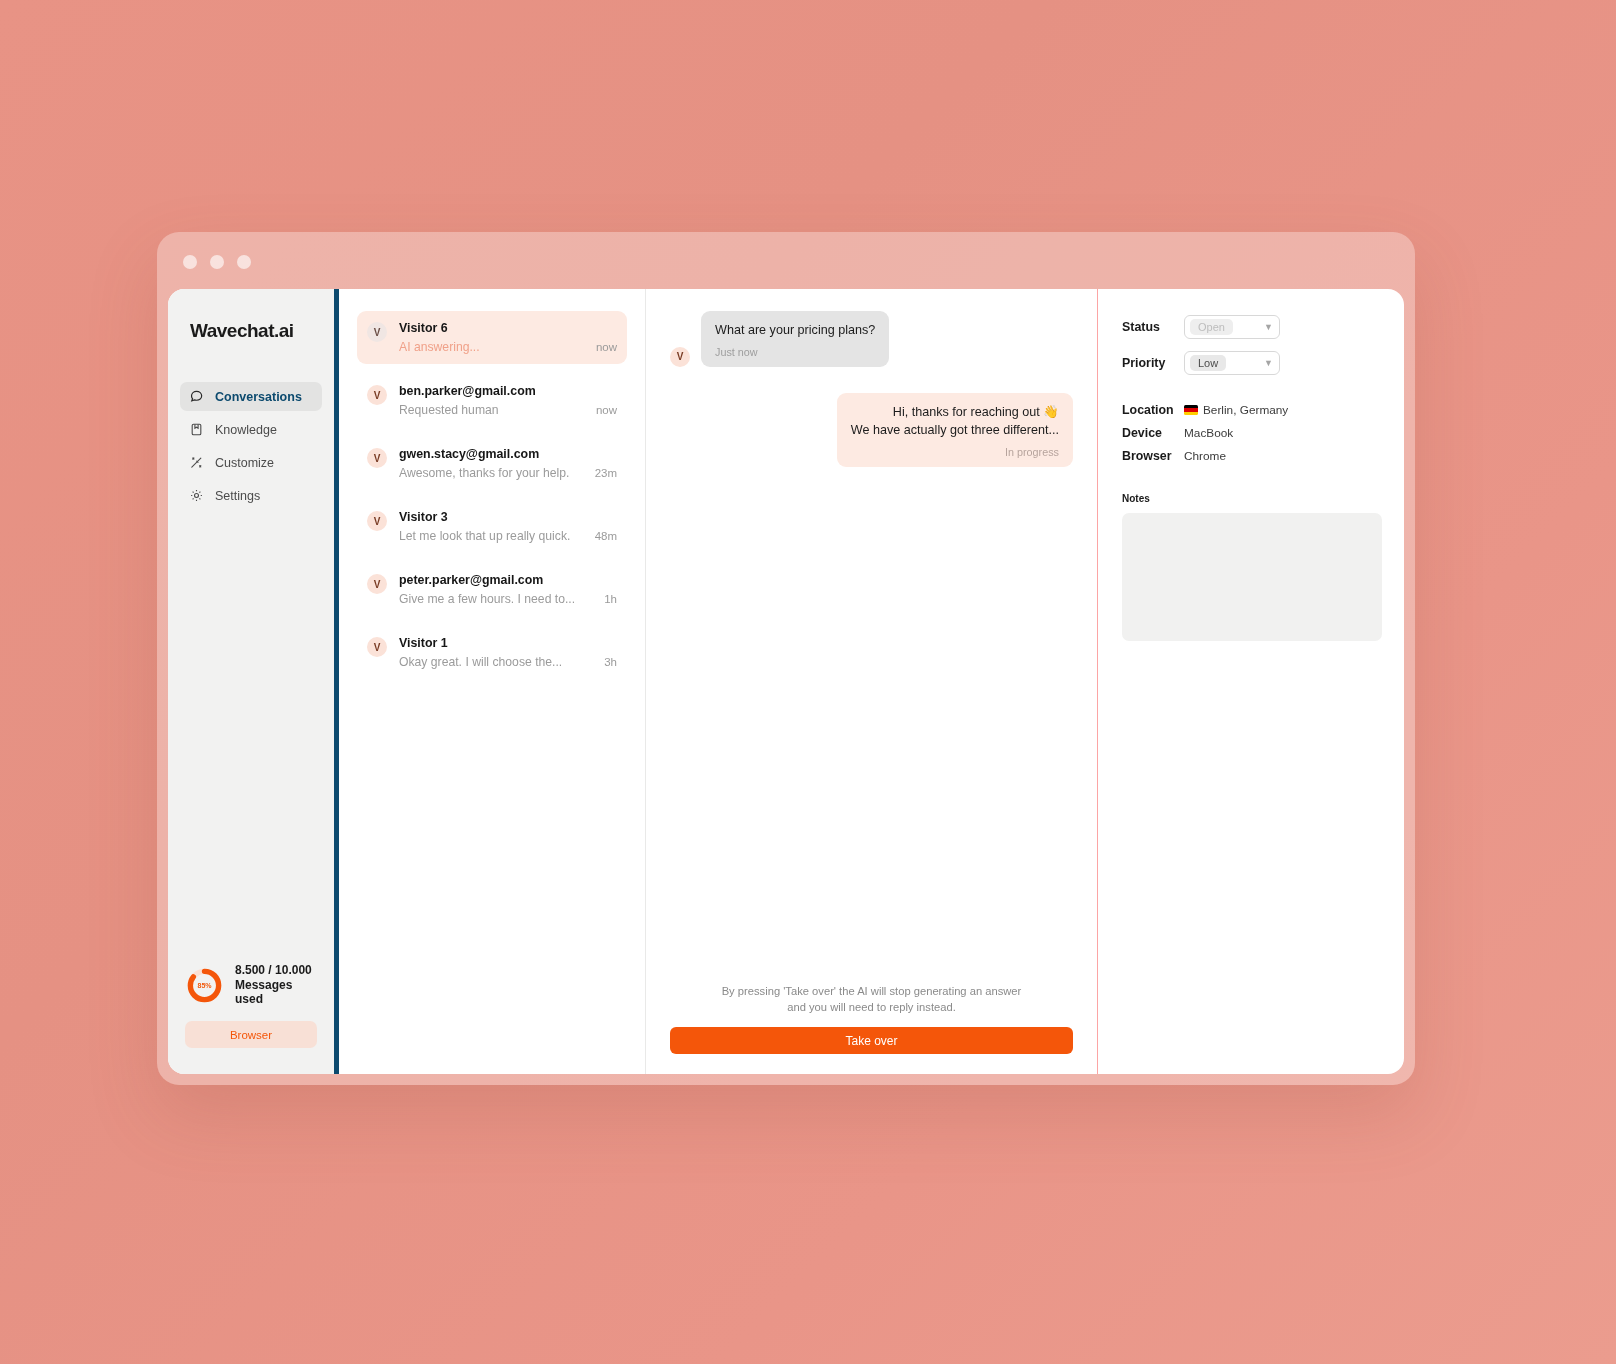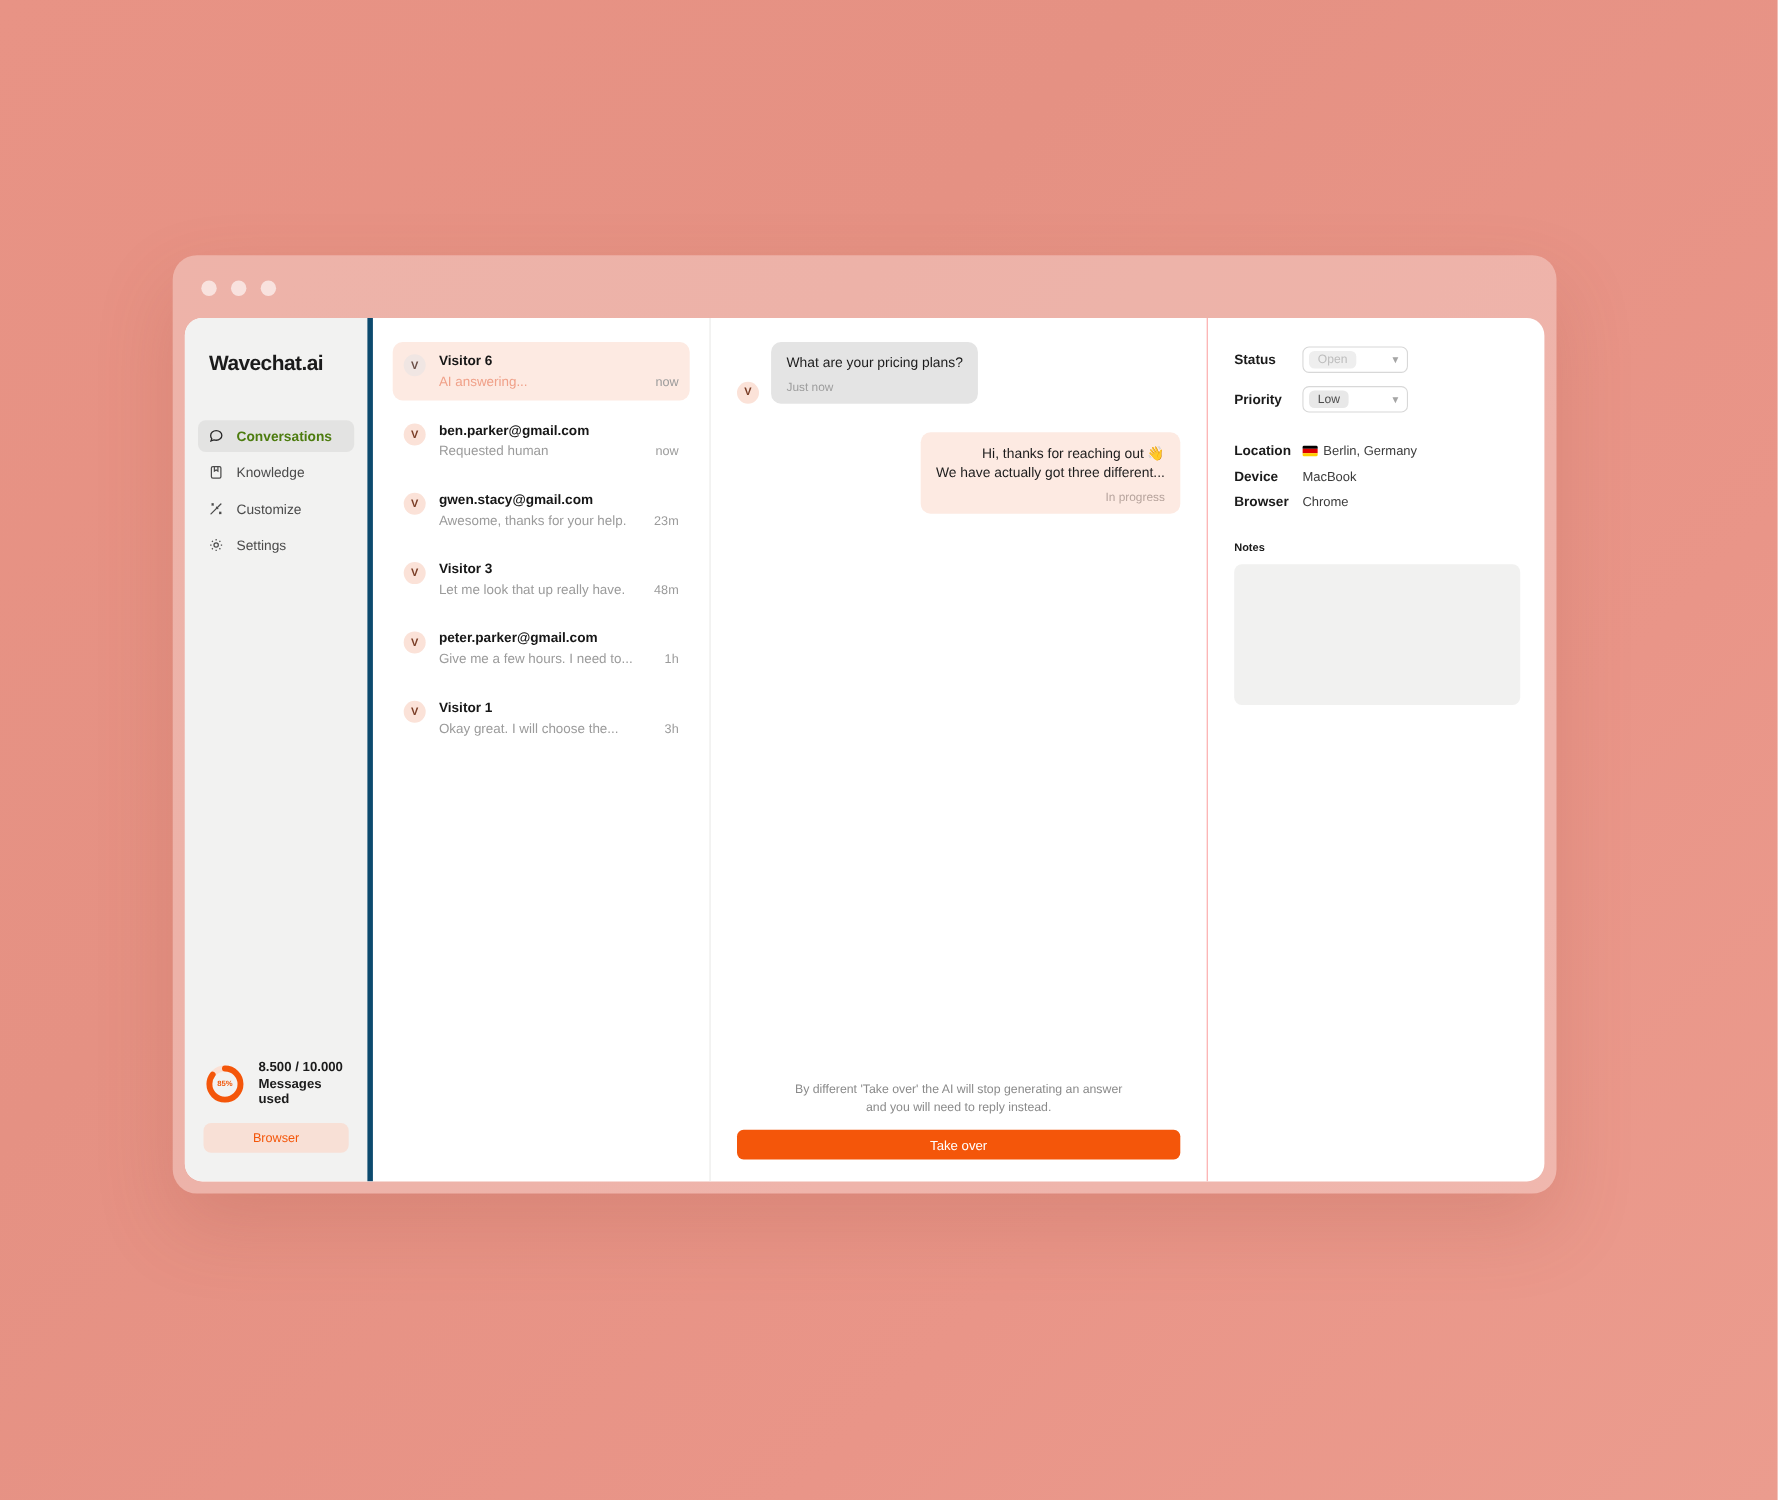--- a/index.html
+++ b/index.html
@@ -57,21 +57,21 @@
     margin-bottom: 40px;
   }
   .nav { padding: 0 12px; display: flex; flex-direction: column; gap: 4px; }
   .nav-item {
     display: flex; align-items: center; gap: 11px;
     height: 29px; padding: 0 9px;
     border-radius: 7px;
     font-size: 12.5px; color: #4b4b4b;
     cursor: pointer;
   }
-  .nav-item.active { background: #e3e3e2; color: #4d7c0f; font-weight: 700; }
+  .nav-item.active { background: #e3e3e2; color: #0c4a6e; font-weight: 700; }
   .nav-item .ico { width: 15px; height: 15px; display: flex; align-items: center; justify-content: center; flex: 0 0 15px; }
   .nav-item .ico svg { width: 15px; height: 15px; display: block; }
 
   .sidebar-footer {
     margin-top: auto;
     padding: 0 17px 26px 17px;
   }
   .usage { display: flex; align-items: center; gap: 11px; margin-bottom: 14px; }
   .ring { position: relative; width: 39px; height: 39px; flex: 0 0 39px; }
   .ring svg { width: 39px; height: 39px; transform: rotate(-90deg); display:block; }
@@ -314,21 +314,21 @@
             <div class="conv-time">23m</div>
           </div>
         </div>
       </div>
 
       <div class="conv">
         <div class="av">V</div>
         <div class="conv-main">
           <div class="conv-name">Visitor 3</div>
           <div class="conv-row">
-            <div class="conv-prev">Let me look that up really have.</div>
+            <div class="conv-prev">Let me look that up really quick.</div>
             <div class="conv-time">48m</div>
           </div>
         </div>
       </div>
 
       <div class="conv">
         <div class="av">V</div>
         <div class="conv-main">
           <div class="conv-name">peter.parker@gmail.com</div>
           <div class="conv-row">
@@ -367,21 +367,21 @@
             <div class="txt">Hi, thanks for reaching out 👋</div>
             <div class="txt">We have actually got three different...</div>
             <div class="meta">In progress</div>
           </div>
         </div>
 
       </div>
 
       <div class="takeover-zone">
         <div class="takeover-note">
-          <div>By different 'Take over' the AI will stop generating an answer</div>
+          <div>By pressing 'Take over' the AI will stop generating an answer</div>
           <div>and you will need to reply instead.</div>
         </div>
         <button class="takeover-btn">Take over</button>
       </div>
     </div>
 
     <div class="details">
 
       <div class="field-row">
         <div class="field-label">Status</div>

